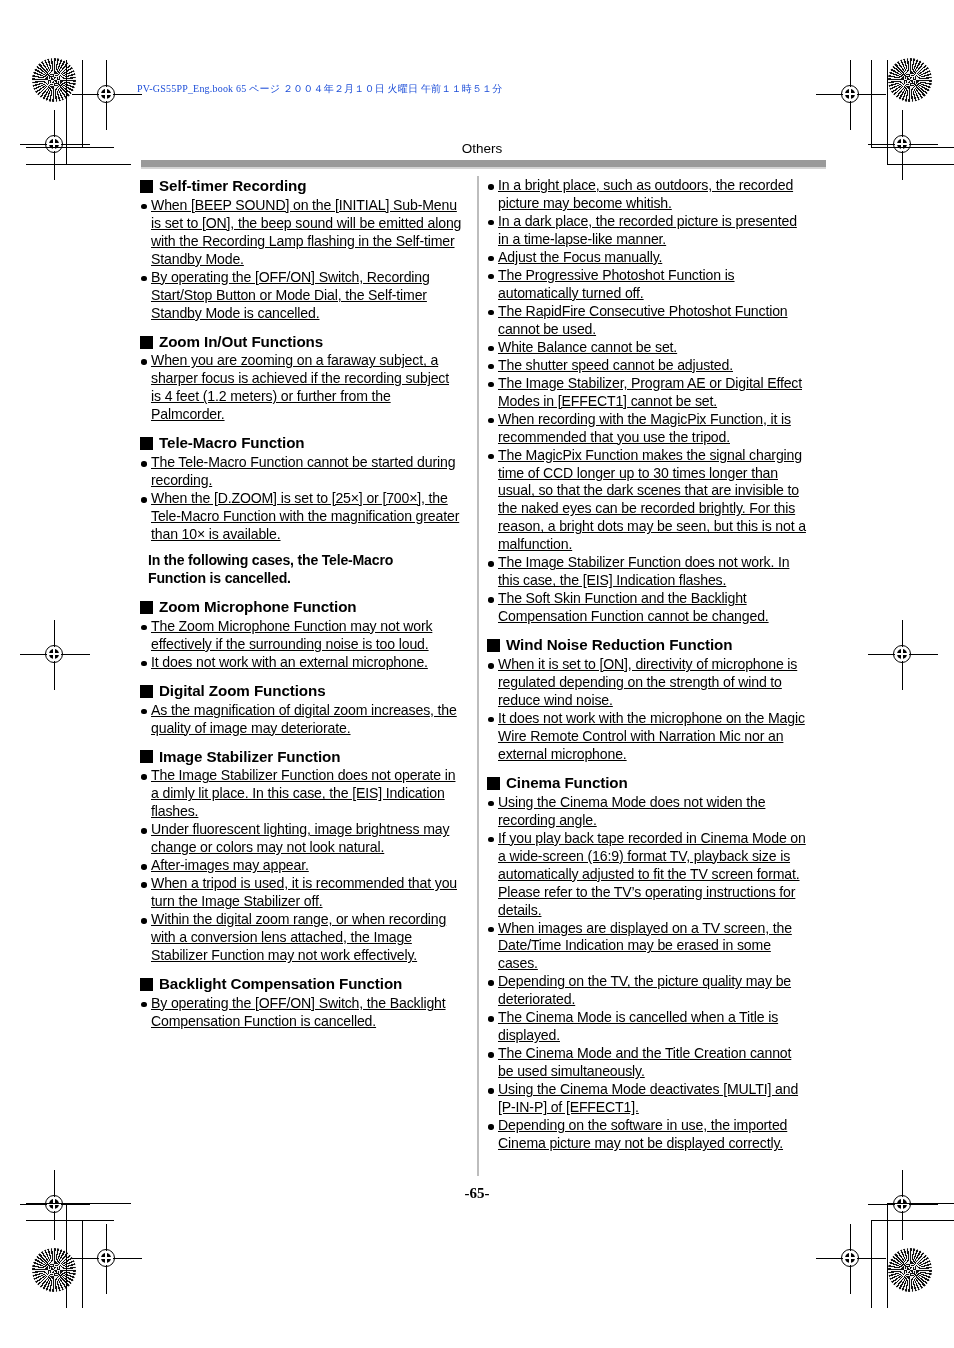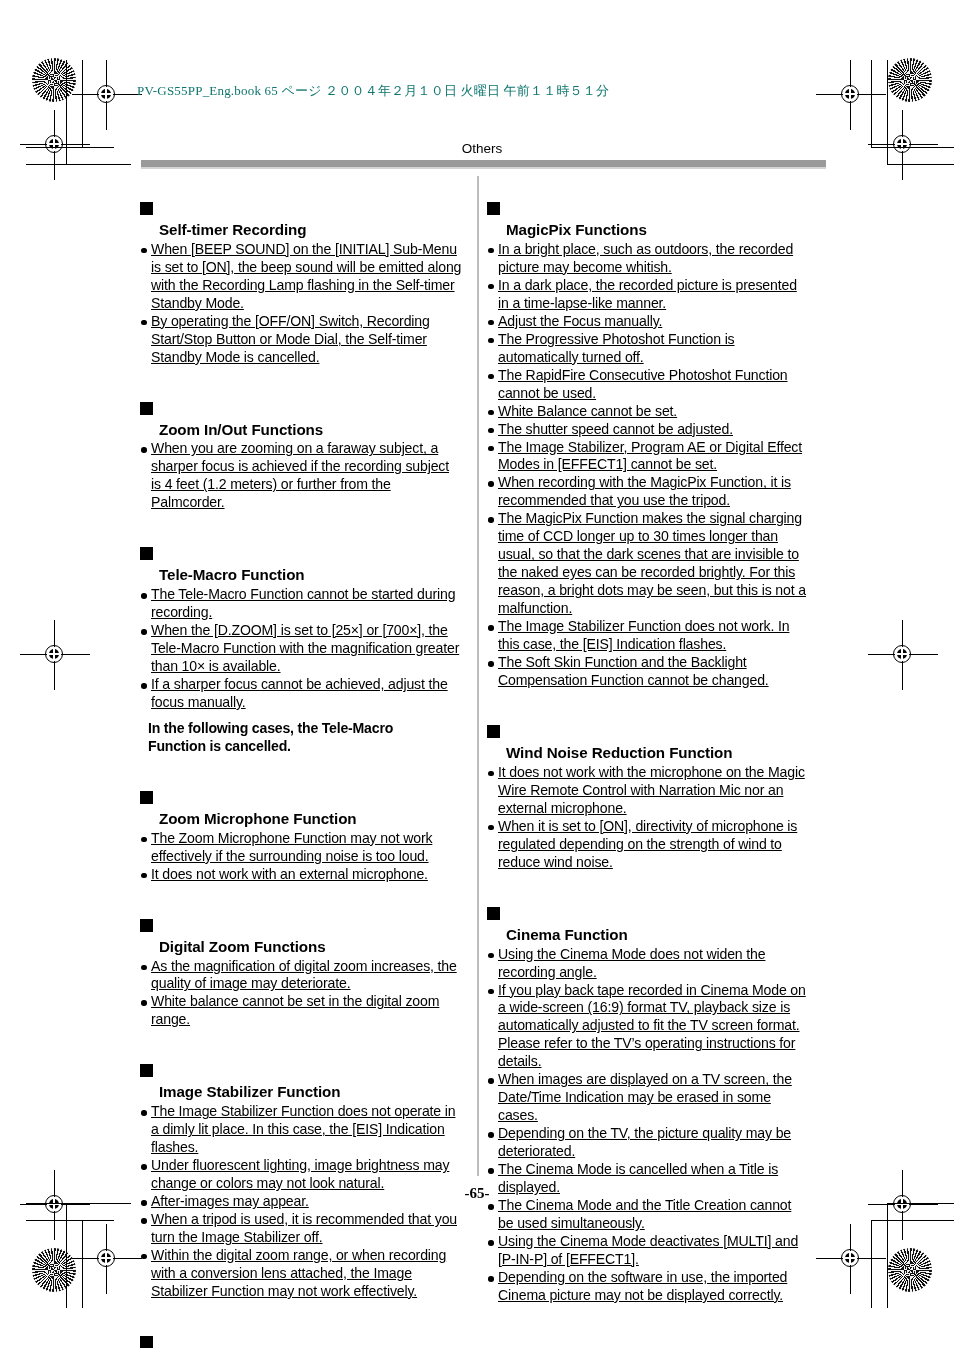--- a/index.html
+++ b/index.html
@@ -78,23 +78,23 @@
     position: absolute;
     background: #000;
   }
 
   
   .book-header {
     position: absolute;
     left: 137px;
     top: 82px;
     font-family: "Liberation Serif", serif;
-    font-size: 13px;
+    font-size: 10px;
     letter-spacing: 0.2px;
-    color: #0f766e;
+    color: #1d4ed8;
     white-space: nowrap;
   }
 
   
   .running-head {
     position: absolute;
     left: 137px;
     top: 141px;
     width: 690px;
     text-align: center;
@@ -147,21 +147,21 @@
   }
   h2.section .sq {
     display: inline-block;
     width: 13px;
     height: 13px;
     background: #000;
     margin-right: 6px;
     flex: none;
   }
   h2.section.spaced { margin-top: 10px; }
-  h2.section .ttl { display: inline-block; margin-top: 44px; }
+  h2.section .ttl { display: inline-block; }
 
   ul.bullets {
     list-style: none;
     margin: 0;
     padding: 0;
     text-decoration: underline;
   }
   ul.bullets > li {
     position: relative;
     padding-left: 11px;
@@ -343,40 +343,38 @@
       <li>When you are zooming on a faraway subject, a sharper focus is achieved if the recording subject is 4 feet (1.2 meters) or further from the Palmcorder.</li>
     </ul>
 
     <h2 class="section spaced">
       <span class="sq"></span>
       <span class="ttl">Tele-Macro Function</span>
     </h2>
     <ul class="bullets">
       <li>The Tele-Macro Function cannot be started during recording.</li>
       <li>When the [D.ZOOM] is set to [25×] or [700×], the Tele-Macro Function with the magnification greater than 10× is available.</li>
-      <li>If a sharper focus cannot be achieved, adjust the focus manually.</li>
     </ul>
     <p class="bold-note">In the following cases, the Tele-Macro Function is cancelled.</p>
 
     <h2 class="section spaced">
       <span class="sq"></span>
       <span class="ttl">Zoom Microphone Function</span>
     </h2>
     <ul class="bullets">
       <li>The Zoom Microphone Function may not work effectively if the surrounding noise is too loud.</li>
       <li>It does not work with an external microphone.</li>
     </ul>
 
     <h2 class="section spaced">
       <span class="sq"></span>
       <span class="ttl">Digital Zoom Functions</span>
     </h2>
     <ul class="bullets">
       <li>As the magnification of digital zoom increases, the quality of image may deteriorate.</li>
-      <li>White balance cannot be set in the digital zoom range.</li>
     </ul>
 
     <h2 class="section spaced">
       <span class="sq"></span>
       <span class="ttl">Image Stabilizer Function</span>
     </h2>
     <ul class="bullets">
       <li>The Image Stabilizer Function does not operate in a dimly lit place. In this case, the [EIS] Indication flashes.</li>
       <li>Under fluorescent lighting, image brightness may change or colors may not look natural.</li>
       <li>After-images may appear.</li>
@@ -389,46 +387,42 @@
       <span class="ttl">Backlight Compensation Function</span>
     </h2>
     <ul class="bullets">
       <li>By operating the [OFF/ON] Switch, the Backlight Compensation Function is cancelled.</li>
     </ul>
 
   </div>
 
   <div class="col col-right">
 
-    <h2 class="section">
-      <span class="sq"></span>
-      <span class="ttl">MagicPix Functions</span>
-    </h2>
     <ul class="bullets">
       <li>In a bright place, such as outdoors, the recorded picture may become whitish.</li>
       <li>In a dark place, the recorded picture is presented in a time-lapse-like manner.</li>
       <li>Adjust the Focus manually.</li>
       <li>The Progressive Photoshot Function is automatically turned off.</li>
       <li>The RapidFire Consecutive Photoshot Function cannot be used.</li>
       <li>White Balance cannot be set.</li>
       <li>The shutter speed cannot be adjusted.</li>
       <li>The Image Stabilizer, Program AE or Digital Effect Modes in [EFFECT1] cannot be set.</li>
       <li>When recording with the MagicPix Function, it is recommended that you use the tripod.</li>
       <li>The MagicPix Function makes the signal charging time of CCD longer up to 30 times longer than usual, so that the dark scenes that are invisible to the naked eyes can be recorded brightly. For this reason, a bright dots may be seen, but this is not a malfunction.</li>
       <li>The Image Stabilizer Function does not work. In this case, the [EIS] Indication flashes.</li>
       <li>The Soft Skin Function and the Backlight Compensation Function cannot be changed.</li>
     </ul>
 
     <h2 class="section spaced">
       <span class="sq"></span>
       <span class="ttl">Wind Noise Reduction Function</span>
     </h2>
     <ul class="bullets">
+      <li>When it is set to [ON], directivity of microphone is regulated depending on the strength of wind to reduce wind noise.</li>
       <li>It does not work with the microphone on the Magic Wire Remote Control with Narration Mic nor an external microphone.</li>
-      <li>When it is set to [ON], directivity of microphone is regulated depending on the strength of wind to reduce wind noise.</li>
     </ul>
 
     <h2 class="section spaced">
       <span class="sq"></span>
       <span class="ttl">Cinema Function</span>
     </h2>
     <ul class="bullets">
       <li>Using the Cinema Mode does not widen the recording angle.</li>
       <li>If you play back tape recorded in Cinema Mode on a wide-screen (16:9) format TV, playback size is automatically adjusted to fit the TV screen format. Please refer to the TV’s operating instructions for details.</li>
       <li>When images are displayed on a TV screen, the Date/Time Indication may be erased in some cases.</li>

